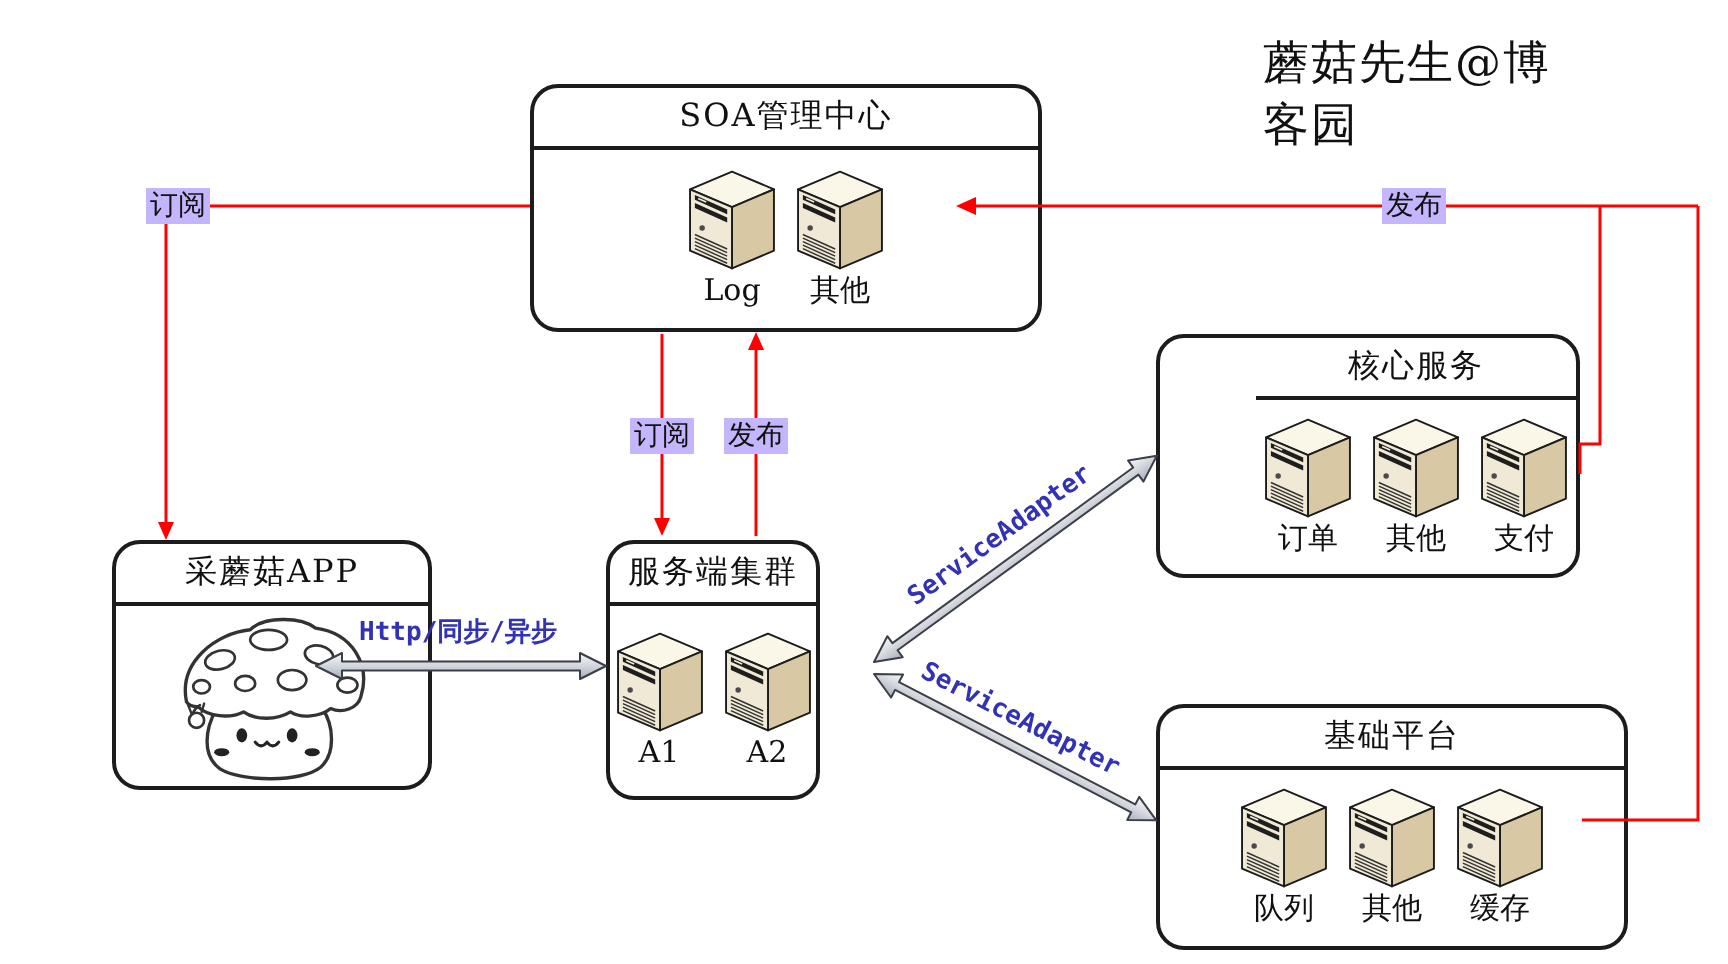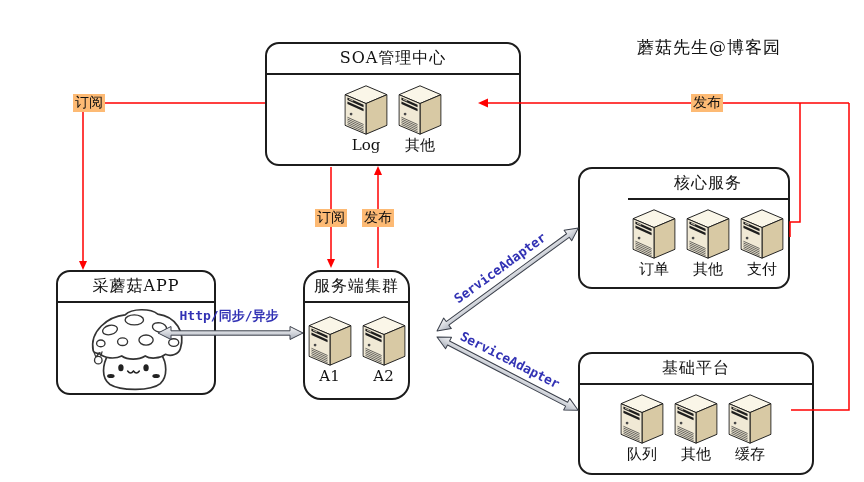--- a/index.html
+++ b/index.html
@@ -13,32 +13,32 @@
   }
   .node-title{
     height:29px;line-height:28px;text-align:center;font-size:16px;
     border-bottom:2px solid #1c1c1c;letter-spacing:1px;
   }
   .node-body{flex:1;display:flex;align-items:center;justify-content:center;gap:10px;padding:2px 4px;}
   .server{display:flex;flex-direction:column;align-items:center;}
   .server svg{width:44px;height:50px;display:block;}
   .server-label{font-size:15px;margin-top:1px;white-space:nowrap;}
   .edge-label{
-    position:absolute;z-index:4;background:#fdba74;padding:0 2px;font-size:14px;
+    position:absolute;z-index:4;background:#c4b5fd;padding:0 2px;font-size:14px;
     white-space:nowrap;transform:translate(-50%,-50%);
   }
   .edge-label.blue{
     color:#3232b4;background:transparent;font-family:"DejaVu Sans Mono","Liberation Mono",monospace;
     font-size:13px;font-weight:bold;
   }
   .edge-label.rot-up{transform:translate(-50%,-50%) rotate(-36deg);}
   .edge-label.rot-down{transform:translate(-50%,-50%) rotate(27deg);}
   #watermark{
     position:absolute;left:709px;top:47px;transform:translate(-50%,-50%);
-    font-size:17px;z-index:4;letter-spacing:1px;
+    font-size:23px;z-index:4;letter-spacing:1px;
   }
   #overlay{position:absolute;left:0;top:0;z-index:3;pointer-events:none;}
   #defs-holder{position:absolute;width:0;height:0;overflow:hidden;}
   .mushroom-wrap{display:flex;align-items:center;justify-content:center;flex:1;}
 </style>
 </head>
 <body>
 
 <svg id="defs-holder" aria-hidden="true">
   <defs>
@@ -105,21 +105,21 @@
         <ellipse cx="47" cy="76" rx="3.2" ry="4.2"></ellipse>
         <ellipse cx="77" cy="76" rx="3.2" ry="4.2"></ellipse>
         <ellipse cx="35" cy="86" rx="4.5" ry="2.4"></ellipse>
         <ellipse cx="89" cy="86" rx="4.5" ry="2.4"></ellipse>
       </g>
       <path d="M55,80 q3.5,4.5 7,0 M62,80 q3.5,4.5 7,0" stroke="#222" stroke-width="1.8" fill="none" stroke-linecap="round"></path>
     </svg>
   </div>
 </div>
 
-<div class="node" style="left:303px;top:270px;width:107px;height:130px;border-radius:18px;">
+<div class="node" style="left:303px;top:270px;width:107px;height:130px;">
   <div class="node-title">服务端集群</div>
   <div class="node-body">
     <div class="server">
       <svg viewBox="0 0 54 62">
           <use href="#srv"></use>
         </svg>
       <div class="server-label">A1</div>
     </div>
     <div class="server">
       <svg viewBox="0 0 54 62">

